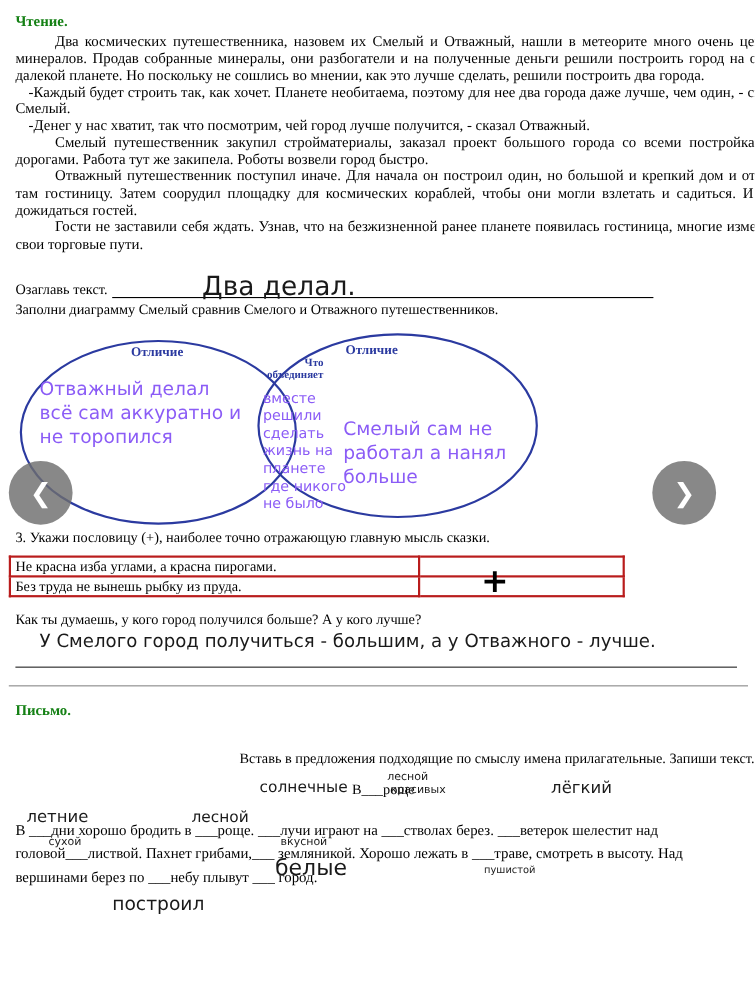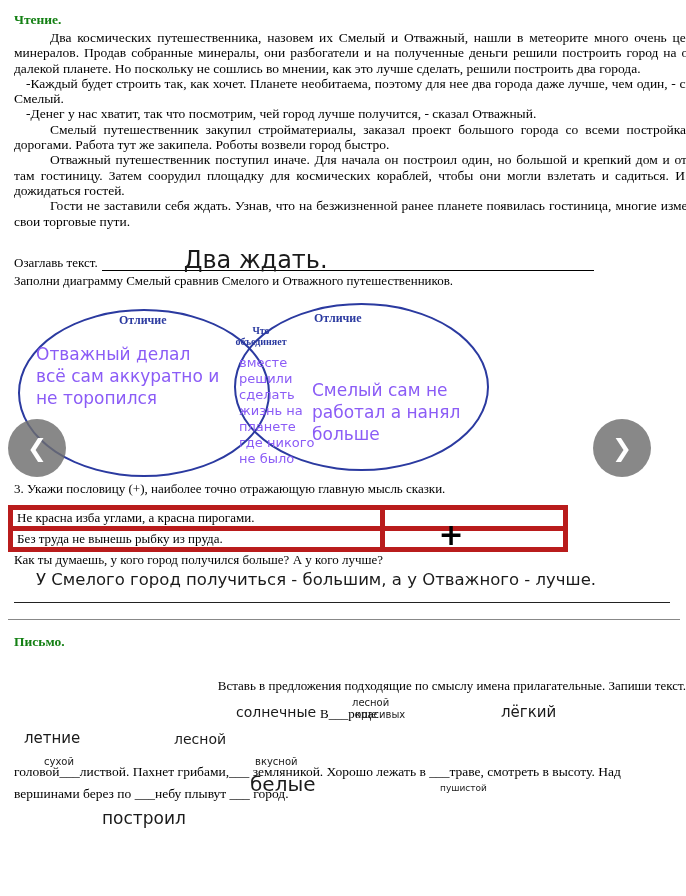--- a/index.html
+++ b/index.html
@@ -24,35 +24,35 @@
   .hand.big { position:absolute; left:82px; bottom:-4px; font-size:24px; }
 
   .venn-instruction { margin-top:2px; }
 
   .venn { position:relative; height:184px; margin-top:4px; }
   .ellipse { position:absolute; border:2px solid #2b3aa0; border-radius:50%; }
   .ellipse.left  { left:4px;  top:16px; width:252px; height:168px; }
   .ellipse.right { left:220px; top:10px; width:255px; height:168px; }
   .venn-label { position:absolute; color:#2b3aa0; font-weight:bold; font-size:12px; }
   .venn-label.l { left:105px; top:20px; }
-  .venn-label.m { left:214px; top:32px; width:66px; font-size:10px; text-align:center; line-height:11px; }
+  .venn-label.m { left:214px; top:32px; width:66px; font-size:10px; text-align:right; line-height:11px; }
   .venn-label.r { left:300px; top:18px; }
   .venn-text { position:absolute; font-family:"DejaVu Sans", sans-serif; color:#8b5cf6; }
   .venn-text.lt { left:22px;  top:50px; width:188px; font-size:17px; line-height:22px; }
   .venn-text.mt { left:225px; top:62px; width:80px;  font-size:13px; line-height:16px; }
   .venn-text.rt { left:298px; top:86px; width:178px; font-size:17px; line-height:22px; }
 
   .q3 { margin-top:4px; }
   table.proverb-table { border-collapse:collapse; margin:8px 0 0 -6px; width:560px; }
-  table.proverb-table td { border:5px solid #b91c1c; font-size:13px; padding:0 4px; height:17px; }
+  table.proverb-table td { border:2px solid #b91c1c; font-size:13px; padding:0 4px; height:17px; }
   td.ptext { width:372px; }
   td.pmark { position:relative; }
   .plus { position:absolute; left:30%; top:-14px; font-family:"DejaVu Sans", sans-serif; font-weight:bold; font-size:30px; }
 
-  .q4 { margin-top:0; }
+  .q4 { margin-top:12px; }
   .answer-line { position:relative; width:656px; border-bottom:1.5px solid #222; margin-top:2px; padding:0 0 13px 22px; }
   .hand.med { font-size:16.5px; }
 
   .divider { width:672px; border-top:1px solid #888; margin:16px 0 14px -6px; }
 
   .winstr { margin-top:28px;text-align:right; }
   .exercise { position:relative; height:150px; margin-top:2px; }
   .pline { position:absolute; white-space:nowrap; font-size:13.5px; }
   .frag  { position:absolute; font-size:13px; }
   .ann   { position:absolute; font-family:"DejaVu Sans", sans-serif; color:#1a1a1a; white-space:nowrap; }
@@ -78,21 +78,21 @@
     <p class="story indent">Два космических путешественника, назовем их Смелый и Отважный, нашли в метеорите много очень ценных минералов. Продав собранные минералы, они разбогатели и на полученные деньги решили построить город на одной далекой планете. Но поскольку не сошлись во мнении, как это лучше сделать, решили построить два города.</p>
     <p class="story dialog">-Каждый будет строить так, как хочет. Планете необитаема, поэтому для нее два города даже лучше, чем один, - сказал Смелый.</p>
     <p class="story dialog">-Денег у нас хватит, так что посмотрим, чей город лучше получится, - сказал Отважный.</p>
     <p class="story indent">Смелый путешественник закупил стройматериалы, заказал проект большого города со всеми постройками и дорогами. Работа тут же закипела. Роботы возвели город быстро.</p>
     <p class="story indent">Отважный путешественник поступил иначе. Для начала он построил один, но большой и крепкий дом и открыл там гостиницу. Затем соорудил площадку для космических кораблей, чтобы они могли взлетать и садиться. И стал дожидаться гостей.</p>
     <p class="story indent">Гости не заставили себя ждать. Узнав, что на безжизненной ранее планете появилась гостиница, многие изменили свои торговые пути.</p>
 
     <div class="title-row">
       <span class="label">Озаглавь текст.</span>
       <span class="title-underline">
-        <span class="hand big">Два ждать.</span>
+        <span class="hand big">Два делал.</span>
       </span>
     </div>
 
     <div class="label venn-instruction">Заполни диаграмму Смелый сравнив Смелого и Отважного путешественников.</div>
 
     <div class="venn">
       <div class="ellipse left"></div>
       <div class="ellipse right"></div>
       <div class="venn-label l">Отличие</div>
       <div class="venn-label m">Что объединяет</div>
@@ -132,20 +132,21 @@
     <div class="label winstr">Вставь в предложения подходящие по смыслу имена прилагательные. Запиши текст.</div>
 
     <div class="exercise">
       <span class="ann" style="left:222px;top:8px;font-size:14px">солнечные</span>
       <span class="frag" style="left:306px;top:10px">В___роще</span>
       <span class="ann sm" style="left:338px;top:1px">лесной</span>
       <span class="ann sm" style="left:341px;top:13px">красивых</span>
       <span class="ann" style="left:487px;top:7px;font-size:15px">лёгкий</span>
       <span class="ann" style="left:10px;top:33px;font-size:15px">летние</span>
       <span class="ann" style="left:160px;top:35px;font-size:14px">лесной</span>
+      <span class="pline" style="left:0;top:47px">В ___дни хорошо бродить в ___роще. ___лучи играют на ___стволах берез. ___ветерок шелестит над</span>
       <span class="ann sm" style="left:30px;top:60px">сухой</span>
       <span class="ann sm" style="left:241px;top:60px">вкусной</span>
       <span class="pline" style="left:0;top:68px">головой___листвой. Пахнет грибами,___ земляникой. Хорошо лежать в ___траве, смотреть в высоту. Над</span>
       <span class="ann" style="left:236px;top:76px;font-size:20px">белые</span>
       <span class="ann sm" style="left:426px;top:87px;font-size:9px">пушистой</span>
       <span class="pline" style="left:0;top:90px">вершинами берез по ___небу плывут ___ город.</span>
       <span class="ann" style="left:88px;top:112px;font-size:17px">построил</span>
     </div>
 
   </div>

